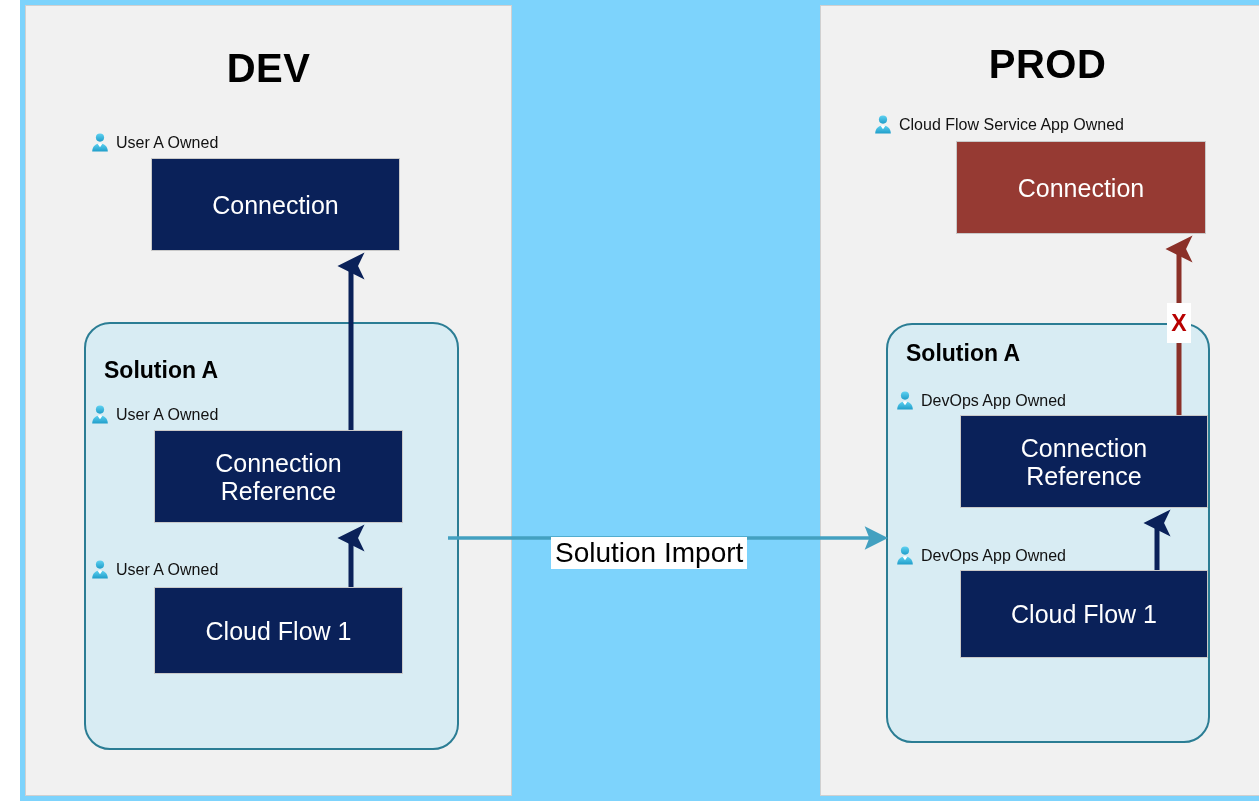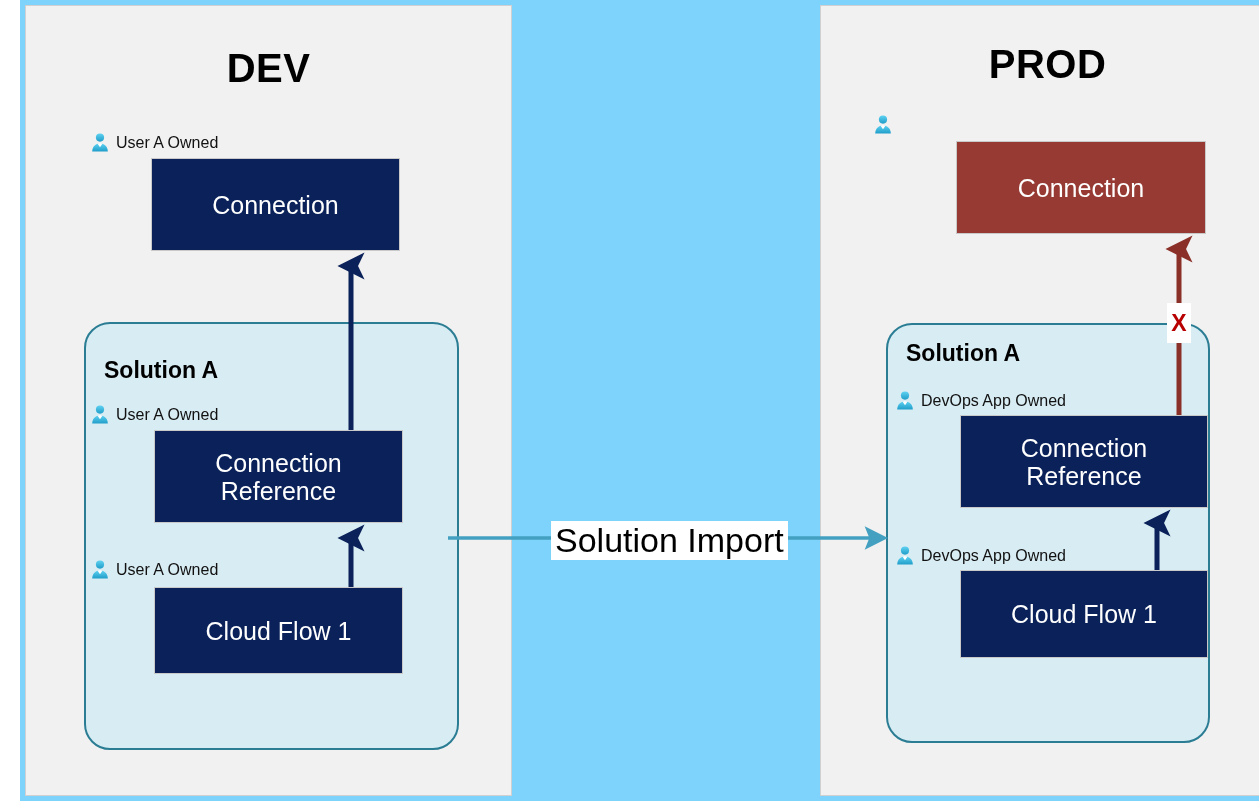--- a/index.html
+++ b/index.html
@@ -110,22 +110,22 @@
     position: absolute;
     left: 0; top: 0;
     width: 1259px; height: 801px;
     pointer-events: none;
   }
 
   
   #import-label {
     position: absolute;
     left: 531px;
-    top: 521px;
-    font-size: 34px;
+    top: 537px;
+    font-size: 28px;
     color: #000000;
     background: #ffffff;
     padding: 0 4px;
     white-space: nowrap;
   }
 
   
   #blocked-marker {
     position: absolute;
     left: 1147px;
@@ -197,20 +197,21 @@
 
   <div class="solution-box" id="prod-solution"></div>
   <div class="solution-title" id="prod-solution-title">Solution A</div>
 
   <div class="owner-label" id="prod-owner-connection">
     <svg class="owner-icon" viewBox="0 0 18 19">
       <circle cx="9" cy="4.6" r="4.1" fill="url(#ug1)"></circle>
       <path d="M1.2 18.6 C1.2 13.4 4.6 10.4 9 10.4 C13.4 10.4 16.8 13.4 16.8 18.6 Z" fill="url(#ug1)"></path>
       <path d="M6.6 10.7 L9 14.2 L11.4 10.7 L9 9.9 Z" fill="#ffffff"></path>
     </svg>
+    <span>Cloud Flow Service App Owned</span>
   </div>
 
   <div class="owner-label" id="prod-owner-connref">
     <svg class="owner-icon" viewBox="0 0 18 19">
       <circle cx="9" cy="4.6" r="4.1" fill="url(#ug1)"></circle>
       <path d="M1.2 18.6 C1.2 13.4 4.6 10.4 9 10.4 C13.4 10.4 16.8 13.4 16.8 18.6 Z" fill="url(#ug1)"></path>
       <path d="M6.6 10.7 L9 14.2 L11.4 10.7 L9 9.9 Z" fill="#ffffff"></path>
     </svg>
     <span>DevOps App Owned</span>
   </div>

